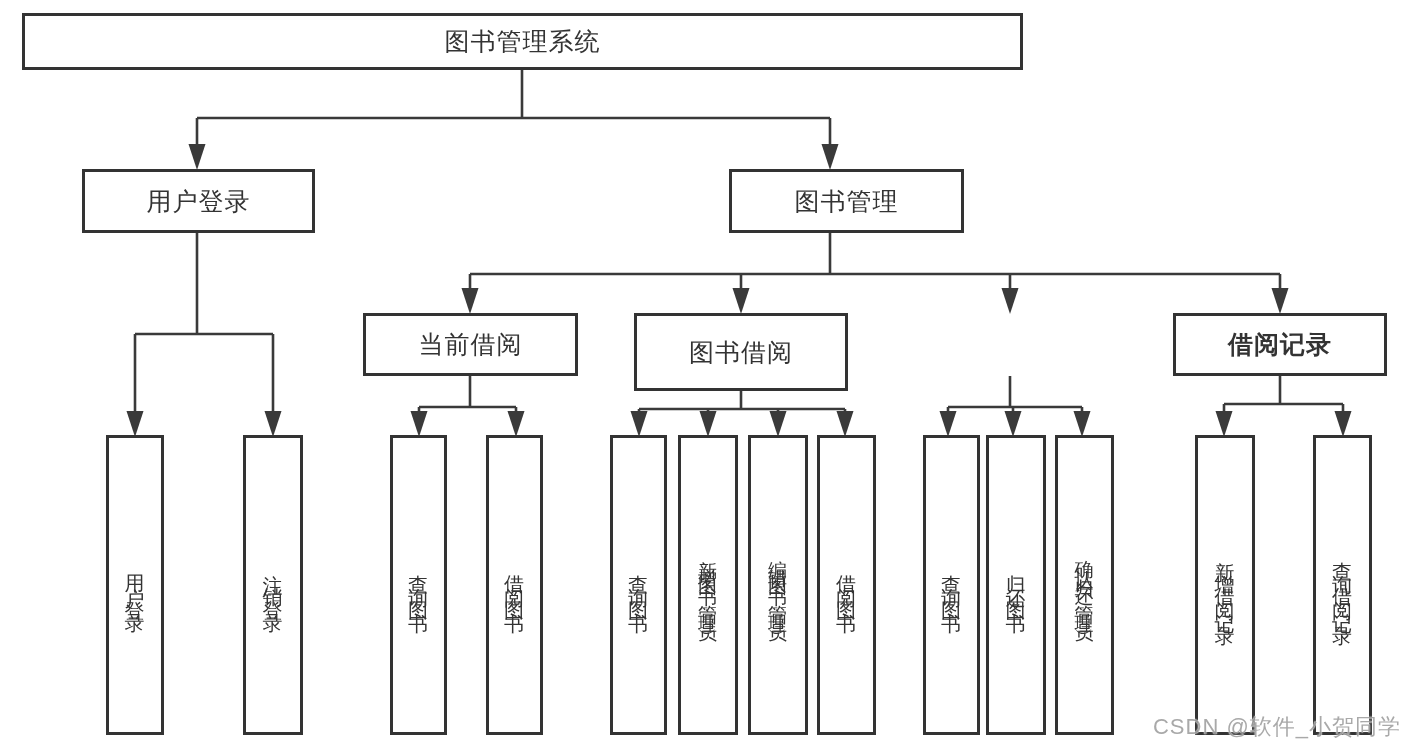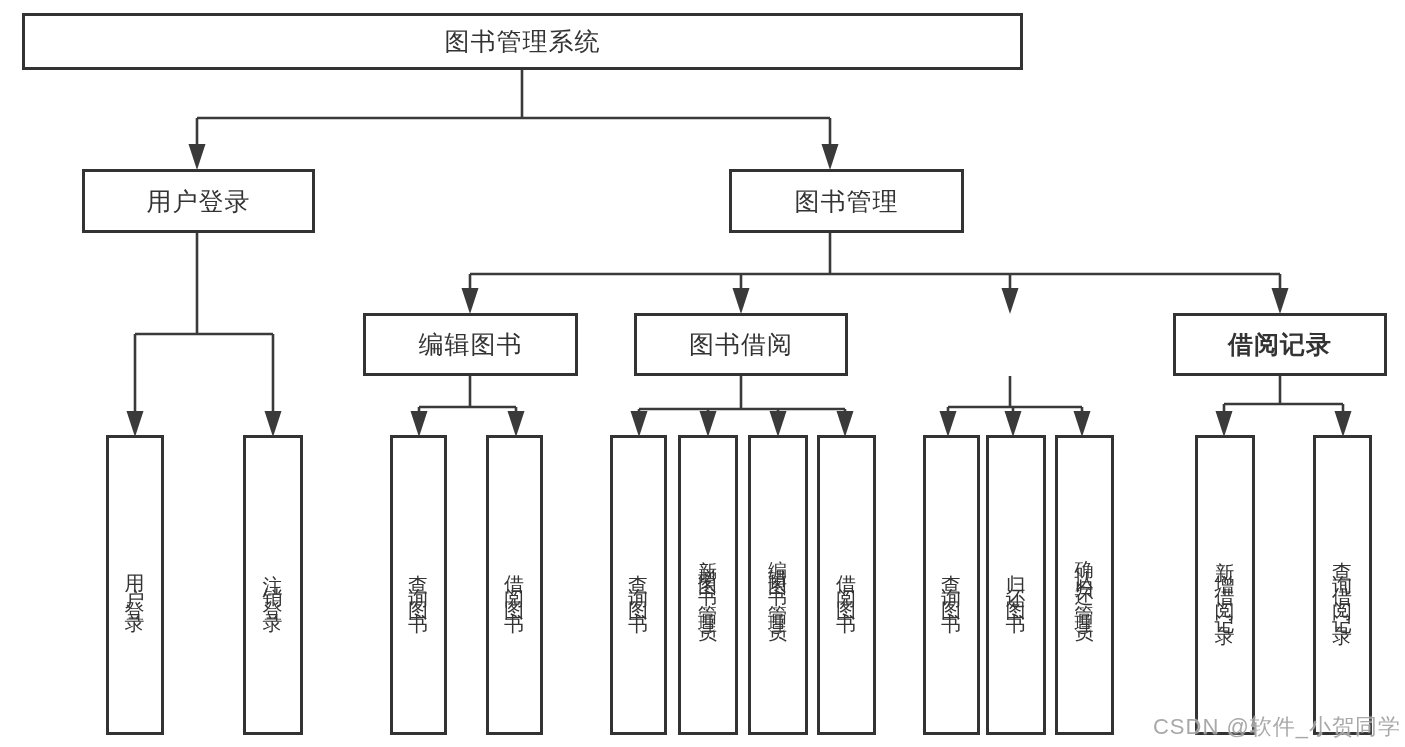--- a/index.html
+++ b/index.html
@@ -100,23 +100,23 @@
   </div>
 
   <div class="node hbox" style="left:82px;top:169px;width:233px;height:64px;">
     <span class="lbl">用户登录</span>
   </div>
   <div class="node hbox" style="left:712px;top:169px;width:235px;height:64px;margin-left:17px;">
     <span class="lbl">图书管理</span>
   </div>
 
   <div class="node hbox" style="left:363px;top:313px;width:215px;height:63px;">
-    <span class="lbl">编辑图书</span>
+    <span class="lbl">当前借阅</span>
   </div>
-  <div class="node hbox" style="left:634px;top:313px;width:214px;height:63px;">
+  <div class="node hbox" style="left:634px;top:313px;width:214px;height:78px;">
     <span class="lbl">图书借阅</span>
   </div>
   <div class="node hbox" style="left:1173px;top:313px;width:214px;height:63px;font-weight:bold;">
     <span class="lbl">借阅记录</span>
   </div>
 
   <div class="node vbox" style="left:106px;top:435px;width:58px;height:300px;">
     <span class="lbl">用户登录</span>
   </div>
   <div class="node vbox" style="left:243px;top:435px;width:60px;height:300px;">

